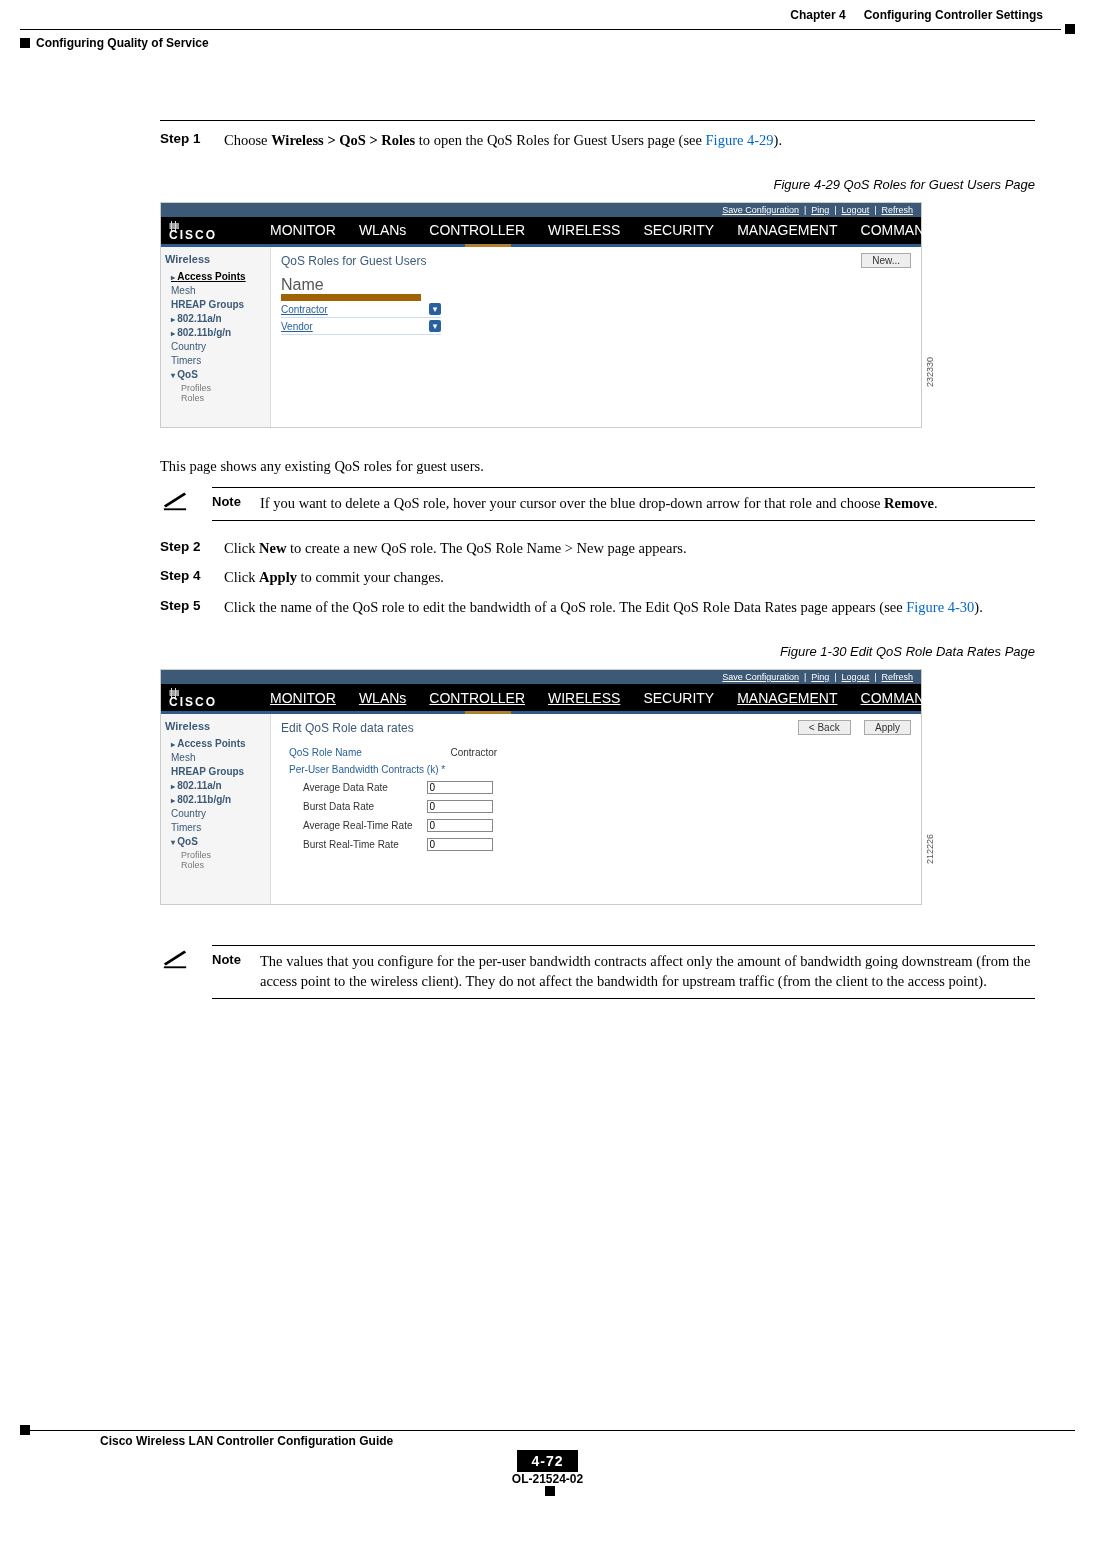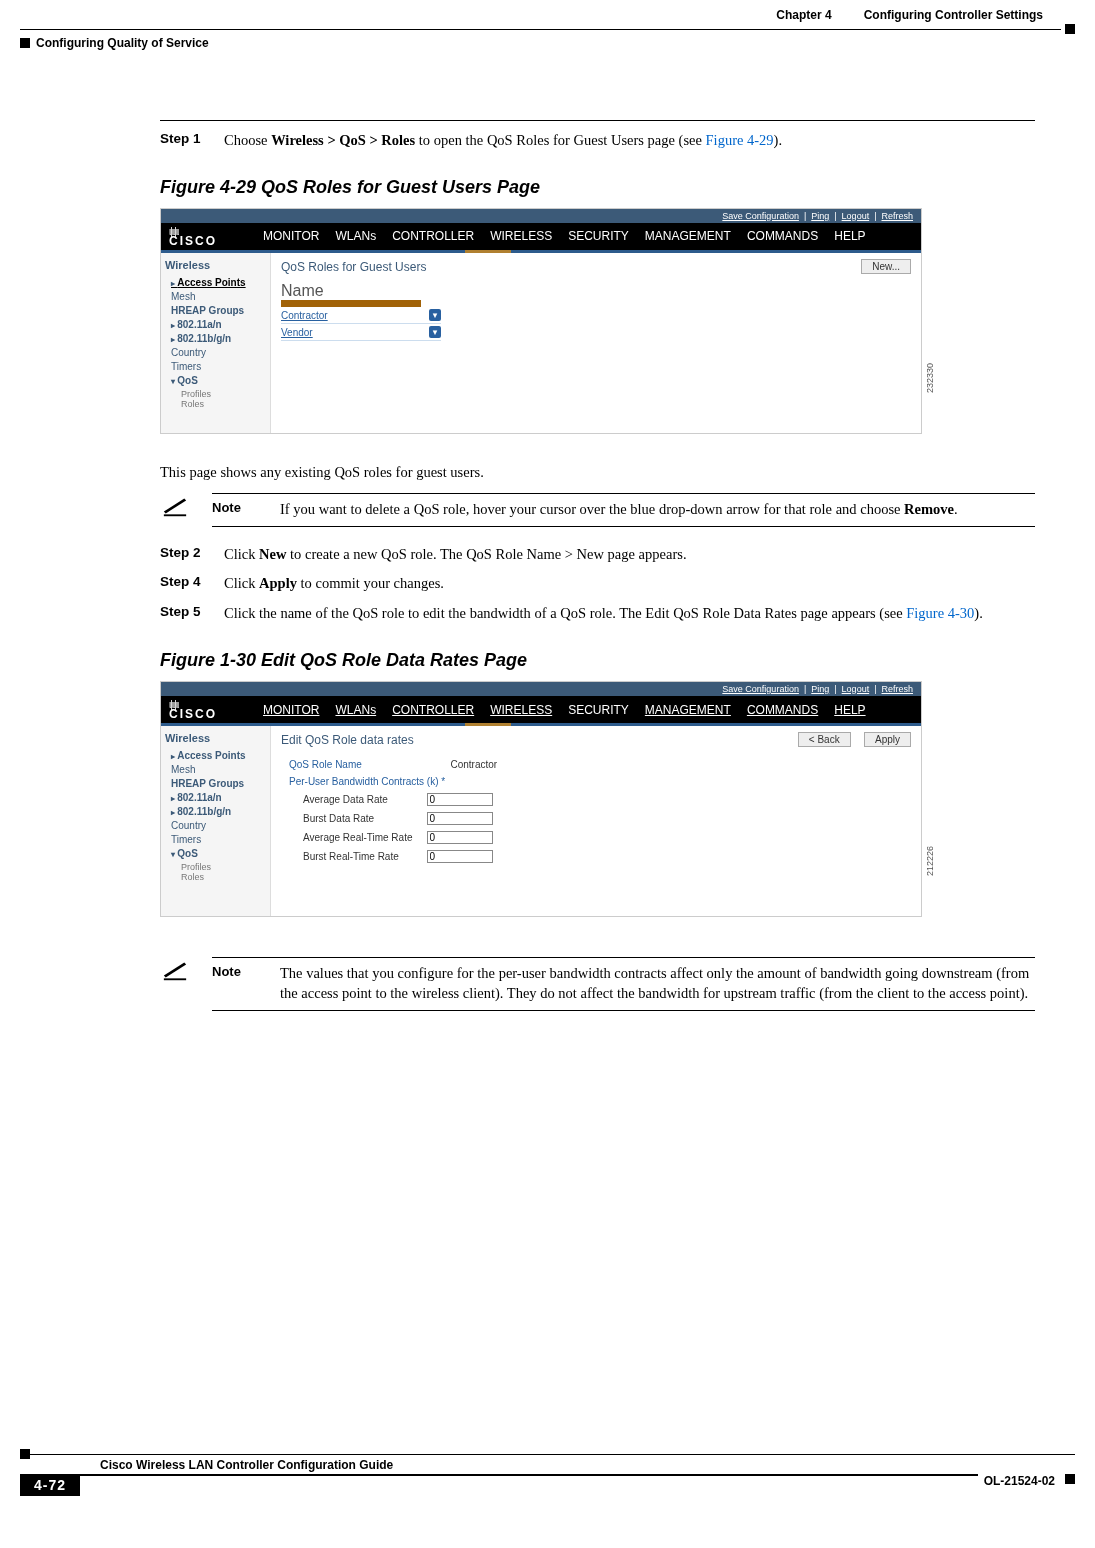--- a/index.html
+++ b/index.html
@@ -14,21 +14,21 @@
   .page {
     padding: 8px 20px 0 20px;
     box-sizing: border-box;
     position: relative;
     min-height: 1500px;
   }
   .top-header {
     display: flex;
     justify-content: flex-end;
     align-items: flex-start;
-    gap: 32px;
+    gap: 18px;
     font-family: Arial, Helvetica, sans-serif;
     font-weight: bold;
     font-size: 12px;
     padding-right: 32px;
   }
   .subhead-row {
     display: flex;
     align-items: center;
     font-family: Arial, Helvetica, sans-serif;
     font-weight: bold;
@@ -52,36 +52,37 @@
     font-size: 13.5px;
     width: 64px;
     flex: 0 0 64px;
   }
   .step-body { flex: 1; line-height: 1.35; }
   .step-body b { font-family: "Times New Roman", Times, serif; font-weight: bold; }
   .link { color: #0066cc; }
 
   .figcap {
     font-family: Arial, Helvetica, sans-serif;
-    font-weight: bold;
+    font-weight: normal;
     font-style: italic;
-    font-size: 18px;
+    font-size: 13px;
     margin: 26px 0 10px 0;
+    text-align: right;
   }
 
   .note-block { display: flex; margin-top: 12px; margin-bottom: 4px; }
   .note-icon {
     width: 52px; flex: 0 0 52px;
     padding-top: 0;
   }
   .note-icon svg { width: 30px; height: 26px; }
   .note-body { flex: 1; }
   .note-body .rule { height: 1px; background: #000; margin-bottom: 6px; }
   .note-body .rule2 { height: 1px; background: #000; margin-top: 6px; }
-  .note-text { display: flex; gap: 20px; }
+  .note-text { display: flex; }
   .note-label {
     font-family: Arial, Helvetica, sans-serif;
     font-weight: bold;
     font-size: 13px;
     width: 48px; flex: 0 0 48px;
   }
   .note-msg { flex: 1; line-height: 1.35; }
 
   
   .gui {
@@ -110,21 +111,21 @@
     gap: 16px;
   }
   .gui .brandrow .logo {
     font-family: Arial, sans-serif;
     letter-spacing: 1px;
     line-height: 0.9;
     margin-right: 30px;
   }
   .gui .brandrow .logo .bars { font-size: 10px; letter-spacing: -1px; color:#fff;}
   .gui .brandrow .logo .cisco { font-weight: bold; font-size: 12px; letter-spacing: 2px;}
-  .gui .brandrow .navitem { font-size: 12px; color: #fff; }
+  .gui .brandrow .navitem { font-size: 14px; color: #fff; margin-left: 7px; }
   .gui .brandrow .navitem.active { color: #fff; position: relative; }
   .gui .brandrow .navitem u { text-decoration: underline; }
   .gui .tabstripe {
     height: 3px;
     background: linear-gradient(to right, #2d5b8c 0 40%, #b08030 40% 46%, #2d5b8c 46% 100%);
   }
   .gui .body {
     display: flex;
     min-height: 180px;
     background: #fff;
@@ -194,21 +195,21 @@
     left: 20px; right: 20px; bottom: 4px;
   }
   .footer .rule-row { display:flex; align-items:center; height:12px; }
   .footer .rule-row .sq { width:10px; height:10px; background:#000; }
   .footer .rule-row .ln { flex:1; height:1px; background:#000; }
   .footer .titleline {
     font-family: Arial, Helvetica, sans-serif; font-weight: bold; font-size: 12px;
     margin-left: 80px; margin-top: -2px;
   }
   .footer .bottombar {
-    display:flex; align-items:flex-start; margin-top: 2px;
+    display:flex; align-items:center; margin-top: 2px; flex-direction: column;
   }
   .footer .pagebox {
     background:#000; color:#fff; font-family: Arial, Helvetica, sans-serif;
     font-weight:bold; font-size:14px; padding: 3px 14px; letter-spacing:1px;
   }
   .footer .midline { flex:1; height:2px; background:#000; }
   .footer .docid {
     font-family: Arial, Helvetica, sans-serif; font-weight:bold; font-size:12px;
     padding: 0 6px;
   }

